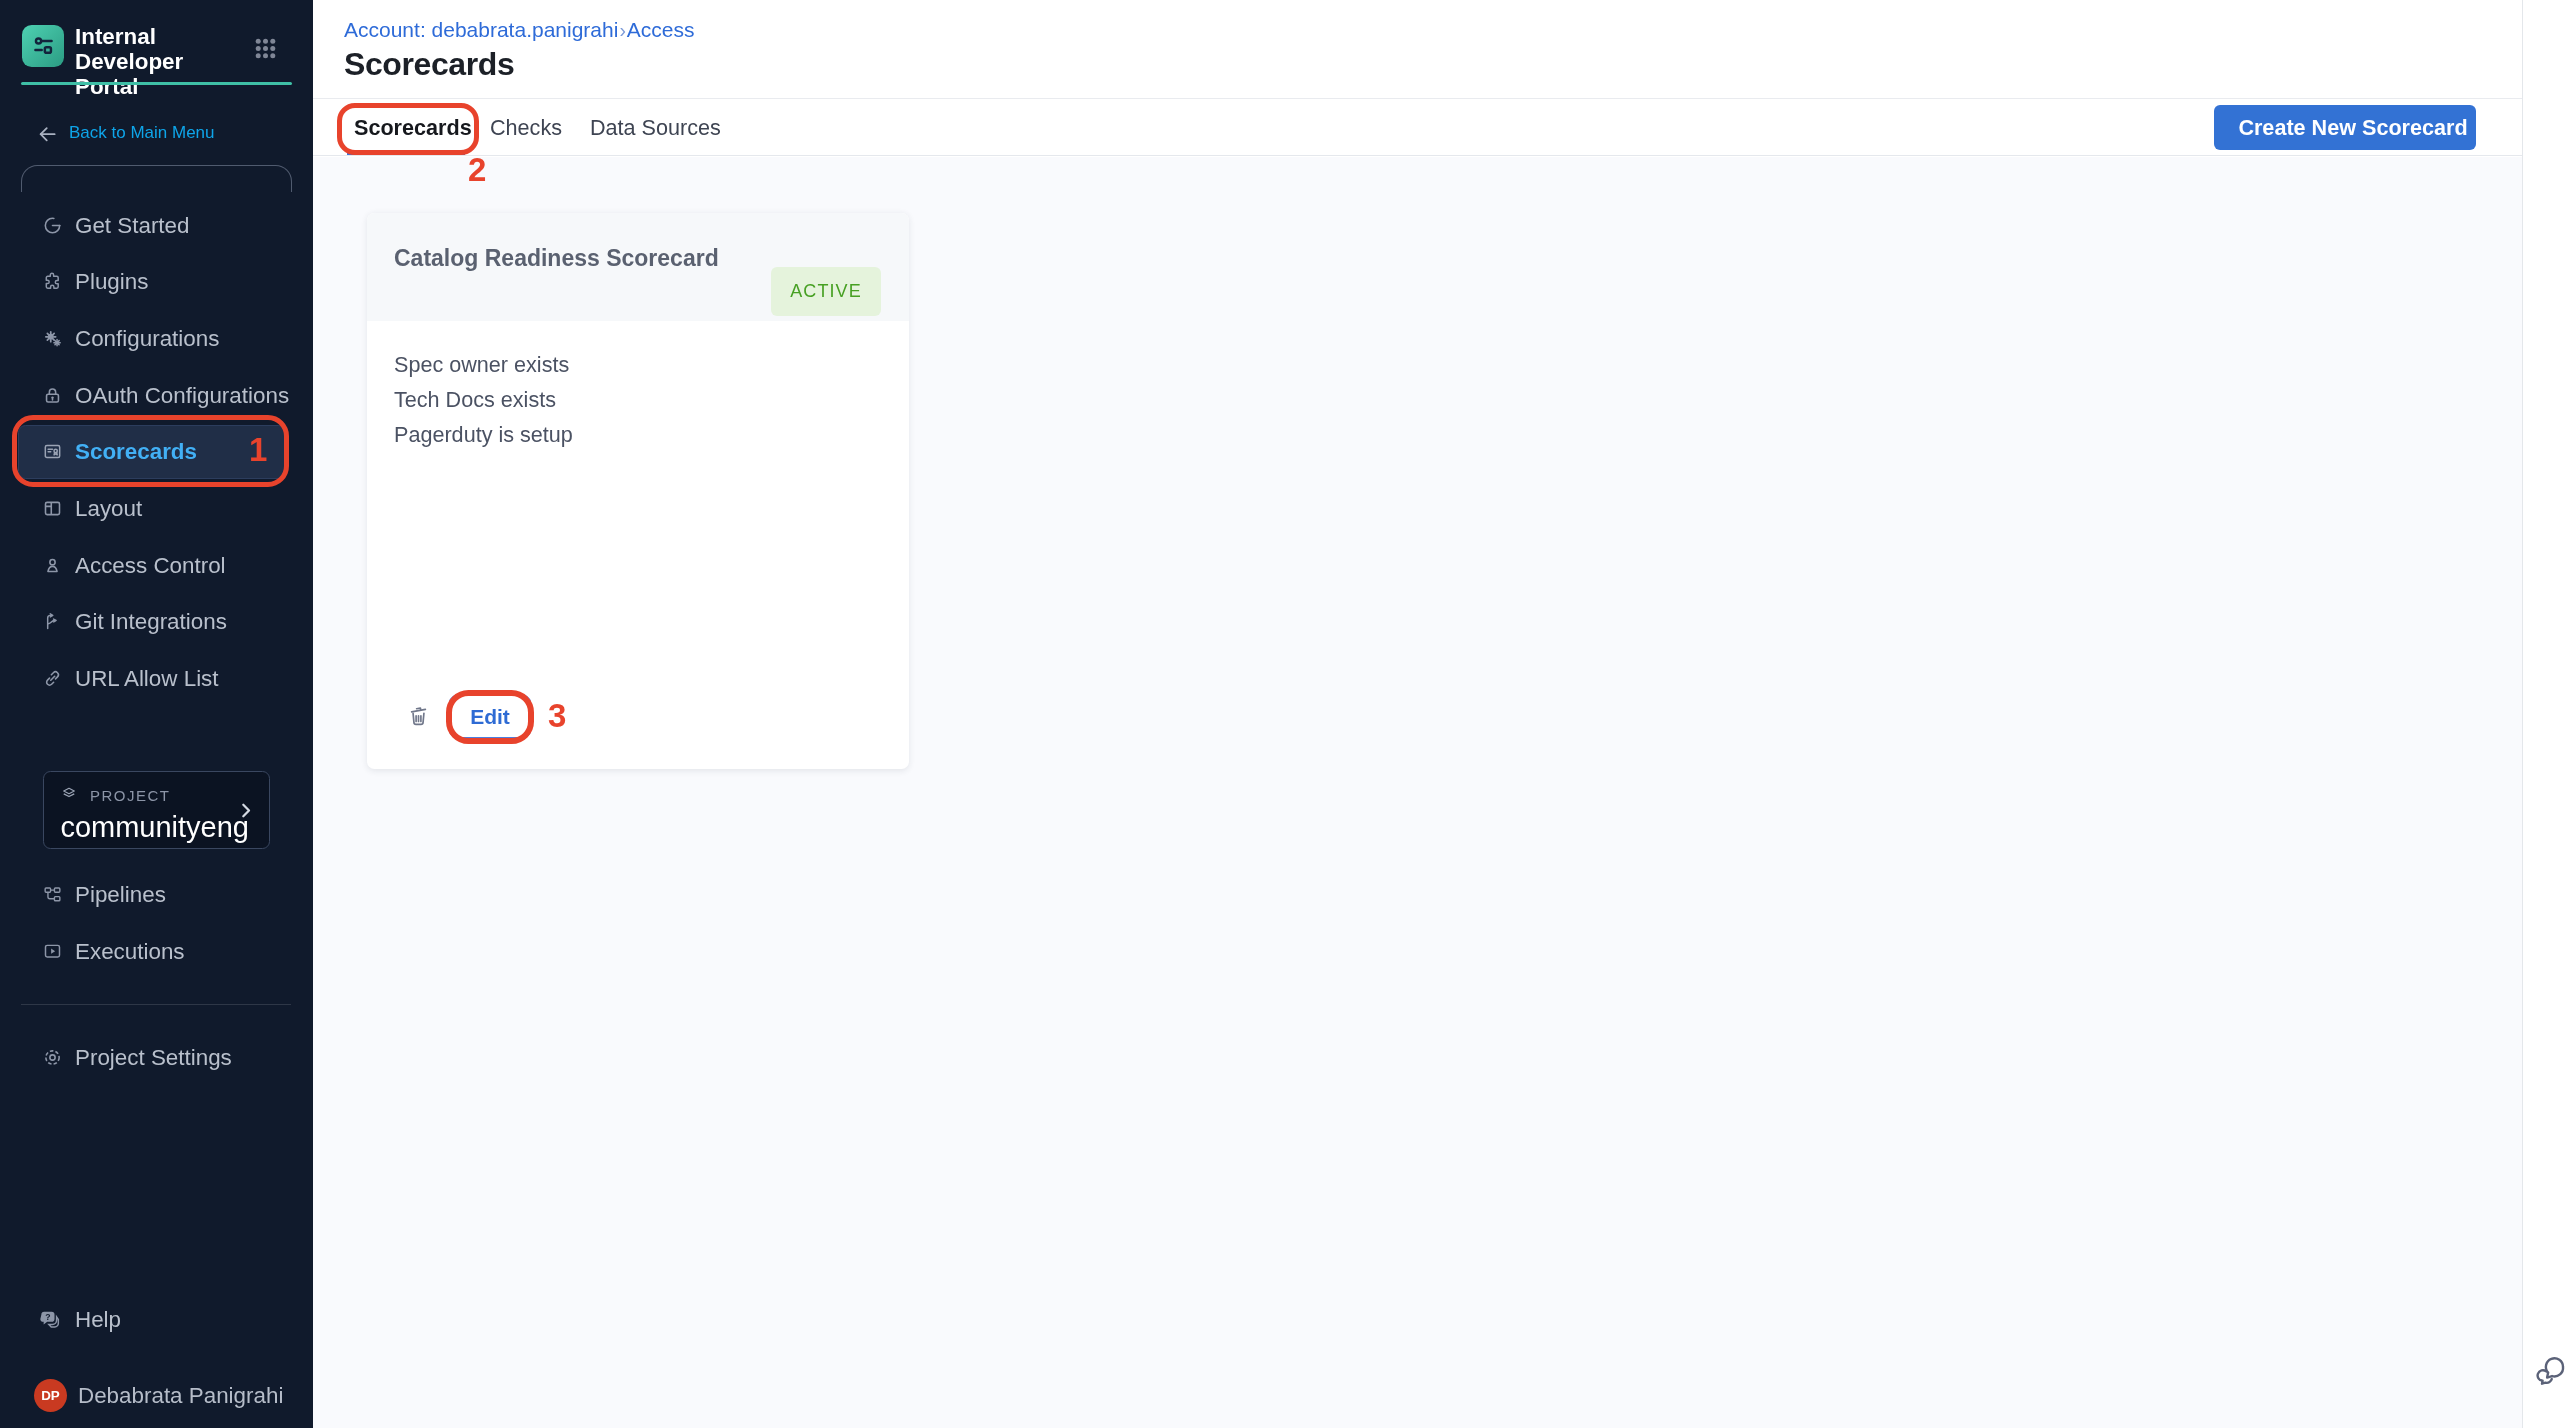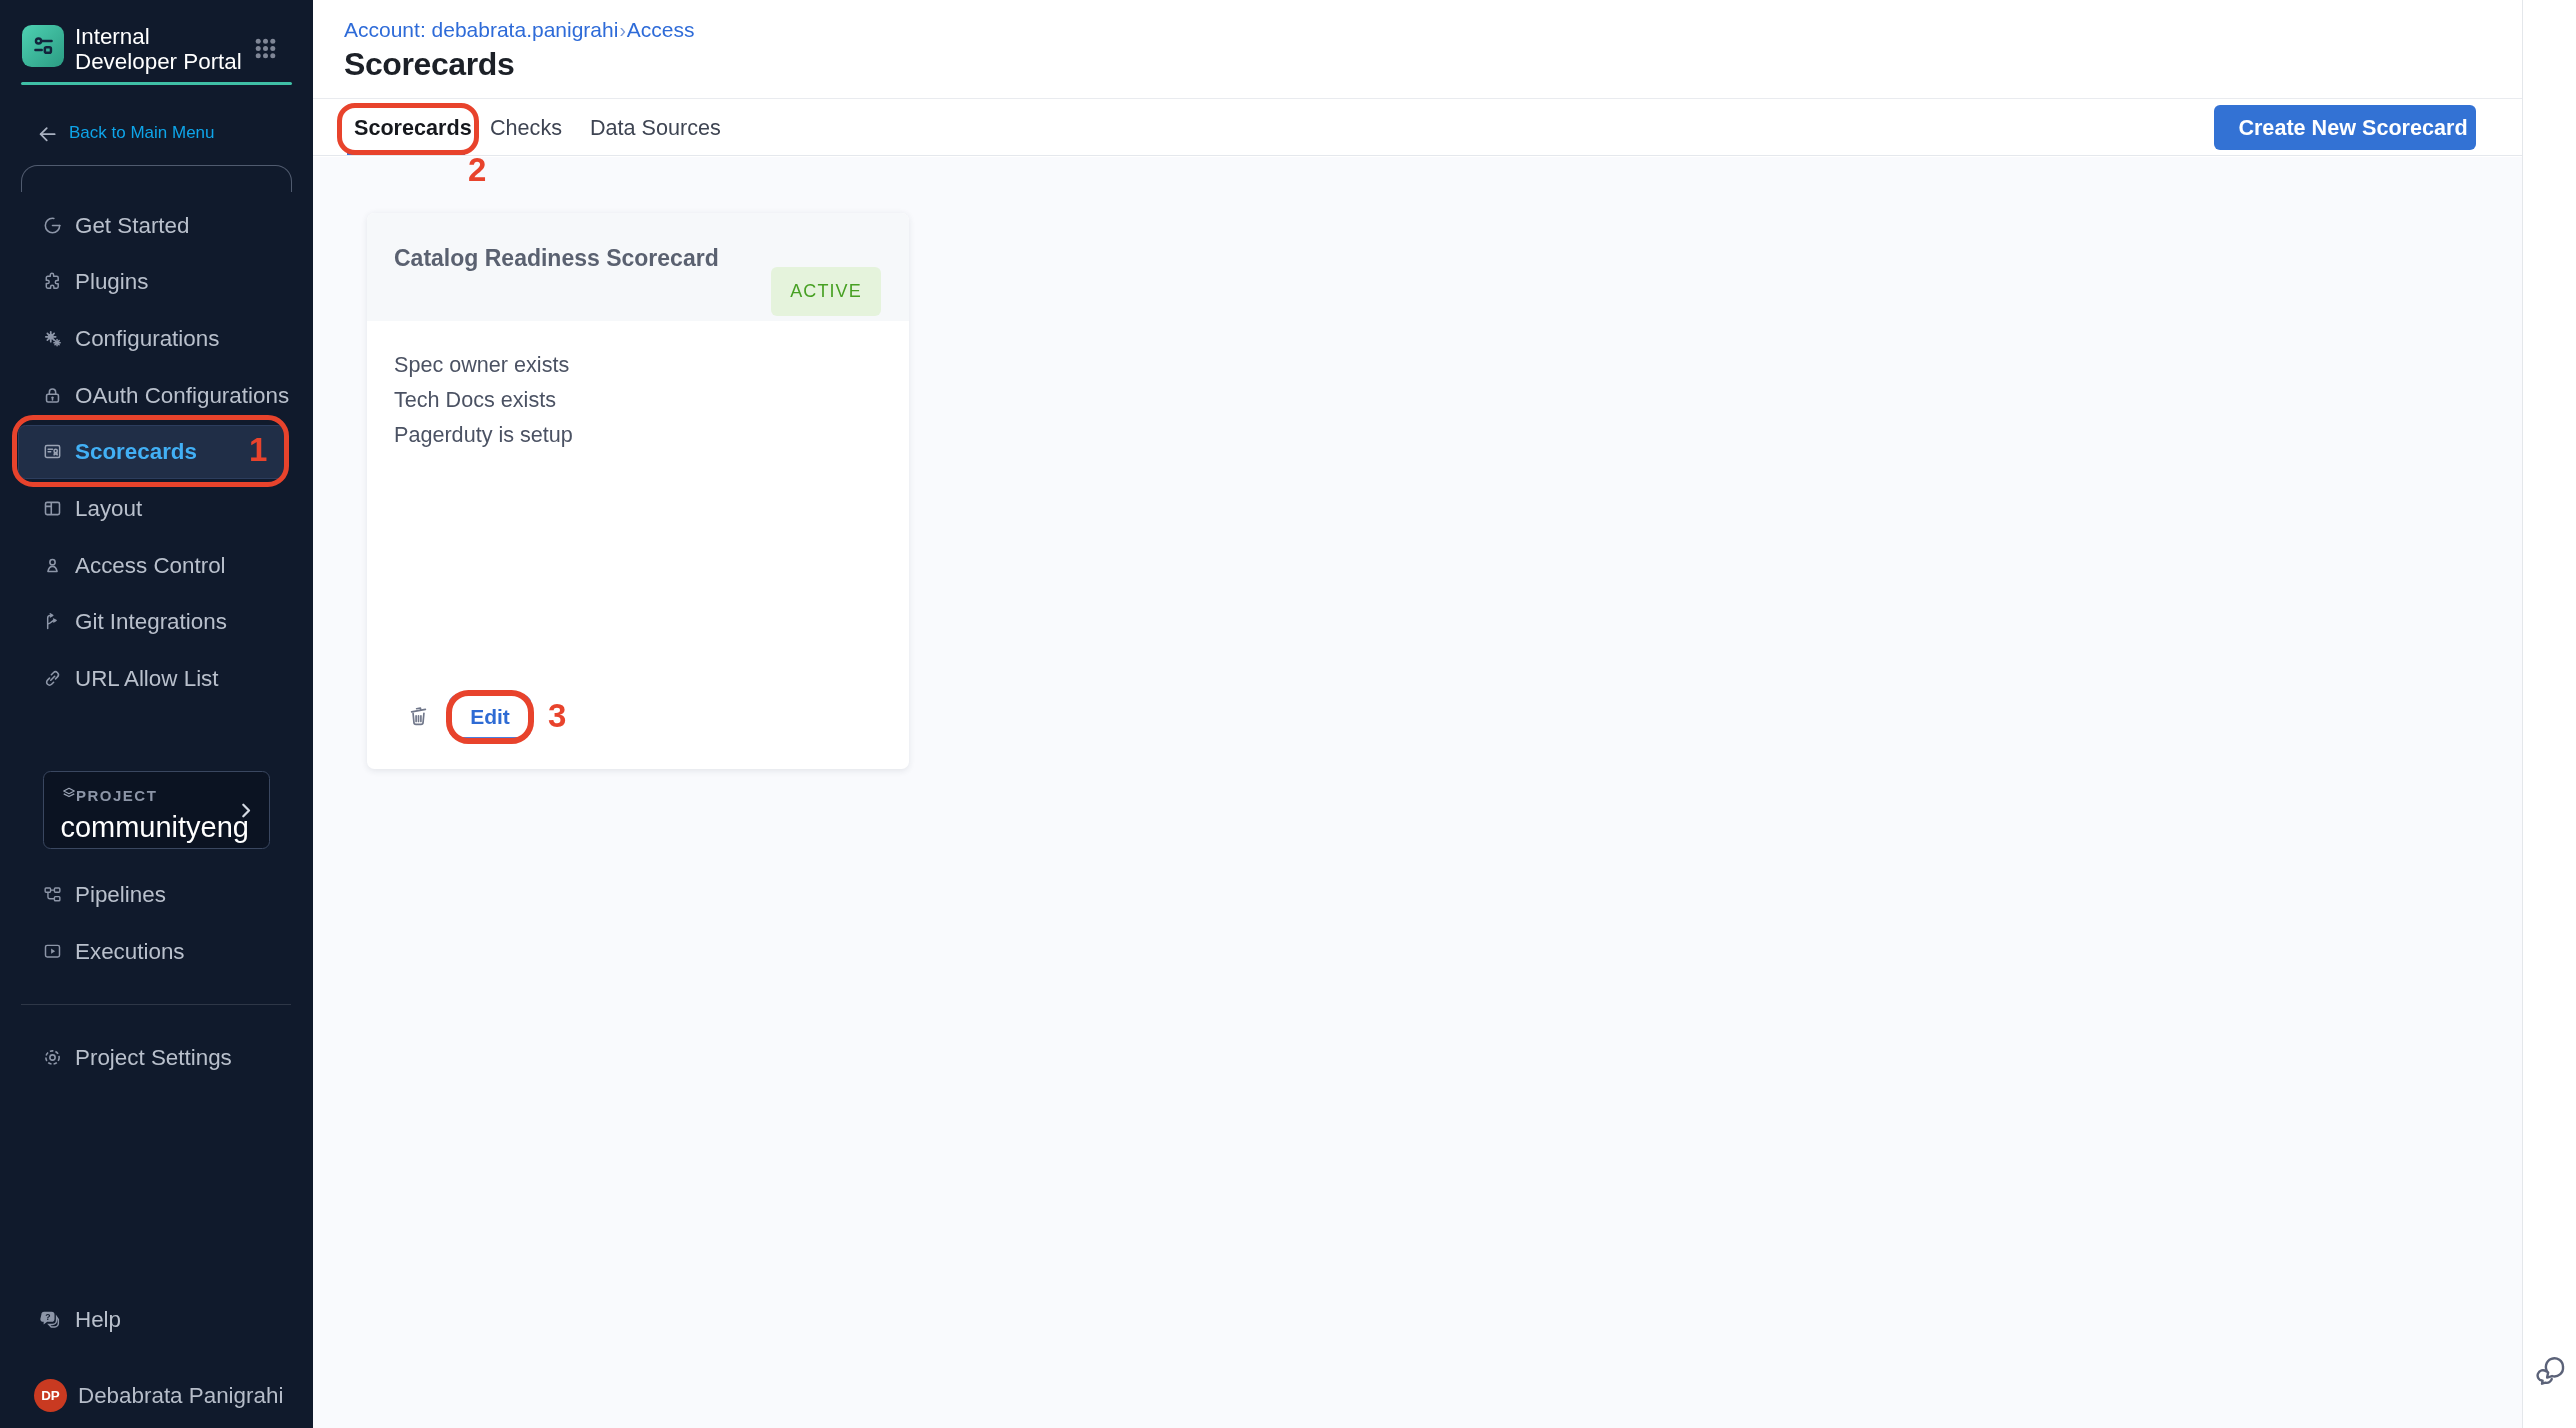--- a/index.html
+++ b/index.html
@@ -6,21 +6,21 @@
   html,body { background:#fff; }
   body { font-family:"Liberation Sans", sans-serif; }
   #app { position:relative; width:2576px; height:1428px; overflow:hidden; background:#fff; }
   svg { display:block; width:100%; height:100%; }
 
   
   #sidebar { position:absolute; left:0; top:0; width:313px; height:1428px; background:#101a2c; z-index:10; }
   .logo-sq { position:absolute; left:22.4px; top:24.6px; width:42px; height:42px; border-radius:9.7px;
              background:linear-gradient(135deg,#4ed1b2,#2b9c83); padding:7.5px; }
   .logo-title { position:absolute; left:75px; top:24px; width:171px; color:#fff; font-size:22.4px;
-                line-height:25px; font-weight:400; }
+                line-height:25px; font-weight:700; }
   .grid-icon { position:absolute; left:253px; top:36px; width:25px; height:25px; color:#7f8696; }
   .teal-rule { position:absolute; left:21px; top:82px; width:271px; height:3px; background:#3fbfa6; border-radius:1.5px; }
 
   .back-row { position:absolute; left:0; top:113px; width:313px; height:42px; cursor:pointer; }
   .back-row .bicon { position:absolute; left:36px; top:9.7px; width:22.4px; height:22.4px; color:#a9b1c0; }
   .back-row .blabel { position:absolute; left:69px; top:9.7px; font-size:17px; color:#0ea5e9; }
 
   .nav-panel-edge { position:absolute; left:21px; top:165px; width:271px; height:27px;
                     border:0.7px solid rgba(160,172,192,.45); border-bottom:none;
                     border-radius:16.4px 16.4px 0 0; }
@@ -29,22 +29,22 @@
   .nav-item .nicon { position:absolute; left:42px; top:18px; width:21px; height:21px; color:#8d96a8; }
   .nav-item .nlabel { position:absolute; left:75px; top:16.4px; font-size:22.4px; color:#b9c0cc; white-space:nowrap; }
   .nav-item.active .nbg { position:absolute; left:18px; top:1.5px; width:268px; height:54px;
                           background:#202e47; border:0.7px solid #2c3d5d; border-radius:7.5px; }
   .nav-item.active .nlabel { color:#42b0f5; font-weight:700; }
   .nav-item.active .nicon { color:#9aa3b4; }
 
   .project-box { position:absolute; left:43px; top:771px; width:227px; height:78px; background:#0b1322;
                  border:0.7px solid #3a4760; border-radius:7.5px; cursor:pointer; }
   .project-box .picon { position:absolute; left:16.4px; top:12.7px; width:18px; height:18px; color:#9aa3b4; }
-  .project-box .pkicker { position:absolute; left:32px; top:15px; font-size:15px; letter-spacing:1.5px;
-                          font-weight:700; color:#8c95a7; }
+  .project-box .pkicker { position:absolute; left:46px; top:15px; font-size:15px; letter-spacing:1.5px;
+                          font-weight:400; color:#8c95a7; }
   .project-box .pname { position:absolute; left:16.4px; top:39px; font-size:29px; color:#fff; }
   .project-box .pchev { position:absolute; right:13.4px; top:28px; width:21px; height:21px; color:#d4d9e2; }
 
   .side-div { position:absolute; left:21px; top:1004px; width:270px; height:0.7px; background:rgba(255,255,255,.13); }
 
   .help-row { position:absolute; left:0; top:1291px; width:313px; height:57px; cursor:pointer; }
   .help-row .nicon { position:absolute; left:37px; top:16.4px; width:25px; height:25px; color:#8d96a8; }
   .help-row .nlabel { position:absolute; left:75px; top:16.4px; font-size:22.4px; color:#b9c0cc; }
 
   .user-row { position:absolute; left:0; top:1369px; width:313px; height:52px; cursor:pointer; }

